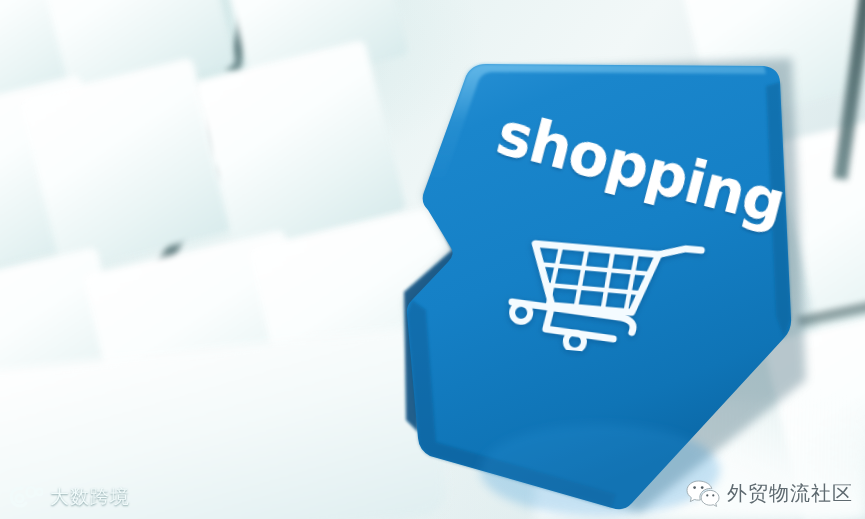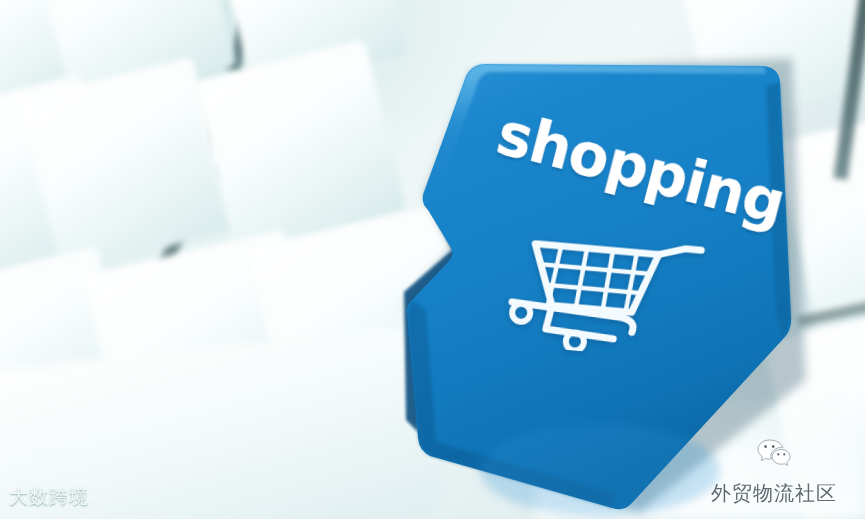--- a/index.html
+++ b/index.html
@@ -69,26 +69,25 @@
     width:200px;height:115px;
     transform:rotate(5deg);
     transform-origin:center;
     filter:drop-shadow(0 2px 3px rgba(0,55,105,.35)) blur(.3px);
   }
 
   
   .wm{
     position:absolute;
     display:flex;align-items:center;
-    gap:14px;
+    gap:7px;
     user-select:none;
-    flex-direction:column;
   }
   #wm-left{ left:9px;  bottom:9px; }
-  #wm-right{ right:28px; bottom:12px; }
+  #wm-right{ right:12px; bottom:12px; }
 
   .wm-text{
     font-family:"DejaVu Sans","Liberation Sans",sans-serif;
     font-size:19px;
     letter-spacing:1px;
     color:#f2fbfb;
     text-shadow:0 1px 2px rgba(40,90,95,.55);
     white-space:nowrap;
   }
   #wm-right .wm-text{

